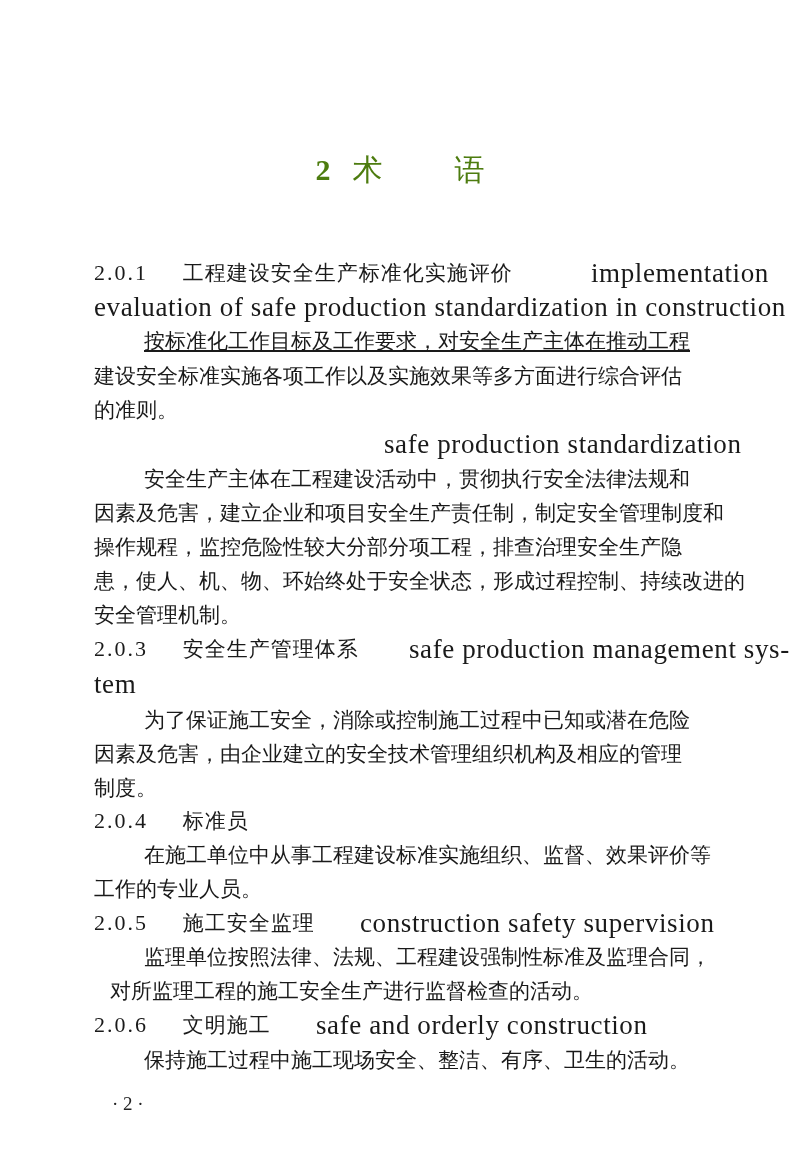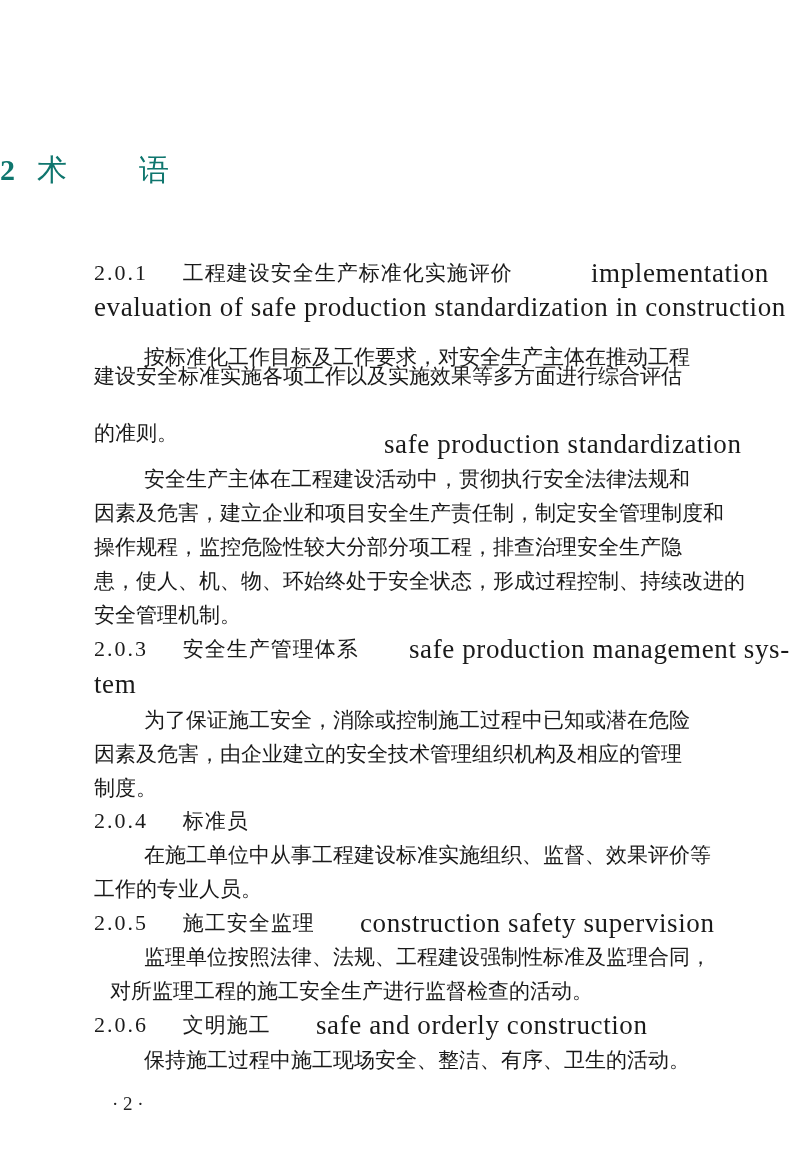--- a/index.html
+++ b/index.html
@@ -3,22 +3,22 @@
   <meta charset="utf-8">
   <style>
     html, body { margin: 0; padding: 0; }
     body {
       width: 800px; height: 1169px; background: #ffffff; color: #1a1a1a;
       font-family: "DejaVu Serif", "Liberation Serif", serif;
       position: relative; overflow: hidden;
     }
     .page { position: absolute; left: 0; top: 0; width: 800px; height: 1169px; }
     .chapter-title {
-      position: absolute; top: 148px; left: 0; width: 800px; 
-      font-size: 30px; line-height: 44px; color: #0f766e;
+      position: absolute; top: 148px; left: 0; width: 800px; text-align: center;
+      font-size: 30px; line-height: 44px; color: #4d7c0f;
     }
     .chapter-num { font-weight: bold; font-family: "Liberation Serif", serif; margin-right: 22px; }
     .chapter-w1 { margin-right: 72px; }
     .line {
       position: absolute; left: 94px; white-space: nowrap;
       font-size: 21px; line-height: 30px; color: #1a1a1a;
     }
     .indent { left: 144px; }
     .term-num {
       font-weight: normal; font-family: "Liberation Serif", serif; font-size: 22px;
@@ -39,23 +39,23 @@
   <div class="chapter-title">
     <span class="chapter-num">2</span><span class="chapter-w1">术</span><span>语</span>
   </div>
 
   <div class="line" style="top:258px;">
     <span class="term-num">2.0.1</span>
     <span class="term-cn">工程建设安全生产标准化实施评价</span>
   </div>
   <div class="line en-line" style="top:258px; left:591px;">implementation</div>
   <div class="line en-line" style="top:292px;">evaluation of safe production standardization in construction</div>
-  <div class="line indent" style="top:342px;">按标准化工作目标及工作要求，对安全生产主体在推动工程</div>
+  <div class="line indent" style="top:326px;text-decoration:underline;">按标准化工作目标及工作要求，对安全生产主体在推动工程</div>
   <div class="line" style="top:361px;">建设安全标准实施各项工作以及实施效果等多方面进行综合评估</div>
-  <div class="line" style="top:395px;margin-top:23px;">的准则。</div>
+  <div class="line" style="top:395px;">的准则。</div>
 
   <div class="line en-line" style="top:429px; left:384px;">safe production standardization</div>
   <div class="line indent" style="top:464px;">安全生产主体在工程建设活动中，贯彻执行安全法律法规和</div>
   <div class="line" style="top:498px;">因素及危害，建立企业和项目安全生产责任制，制定安全管理制度和</div>
   <div class="line" style="top:532px;">操作规程，监控危险性较大分部分项工程，排查治理安全生产隐</div>
   <div class="line" style="top:566px;">患，使人、机、物、环始终处于安全状态，形成过程控制、持续改进的</div>
   <div class="line" style="top:600px;">安全管理机制。</div>
 
   <div class="line" style="top:634px;">
     <span class="term-num">2.0.3</span>

